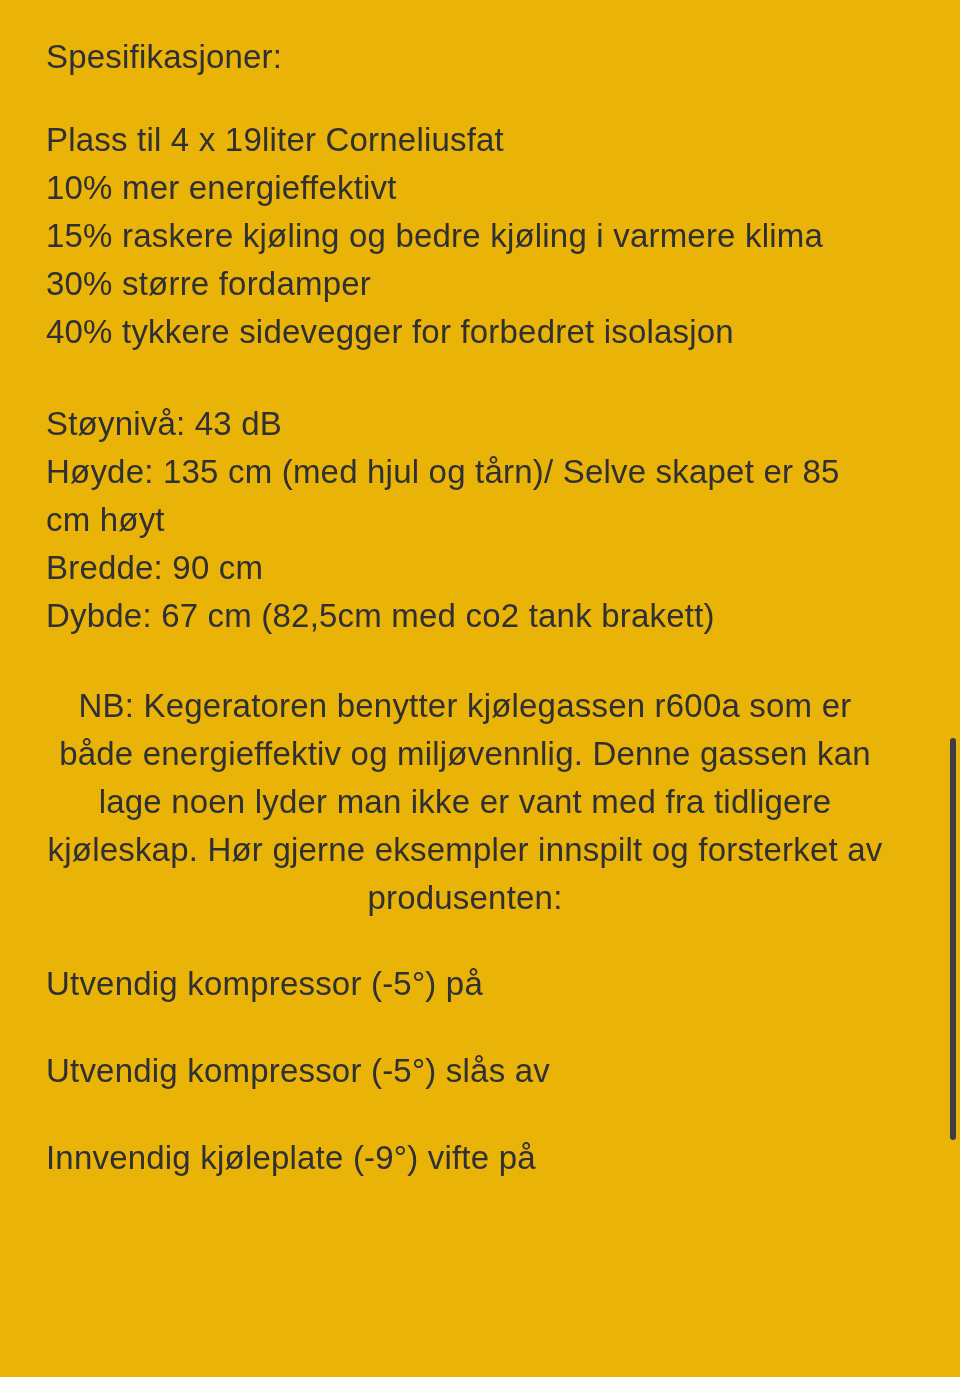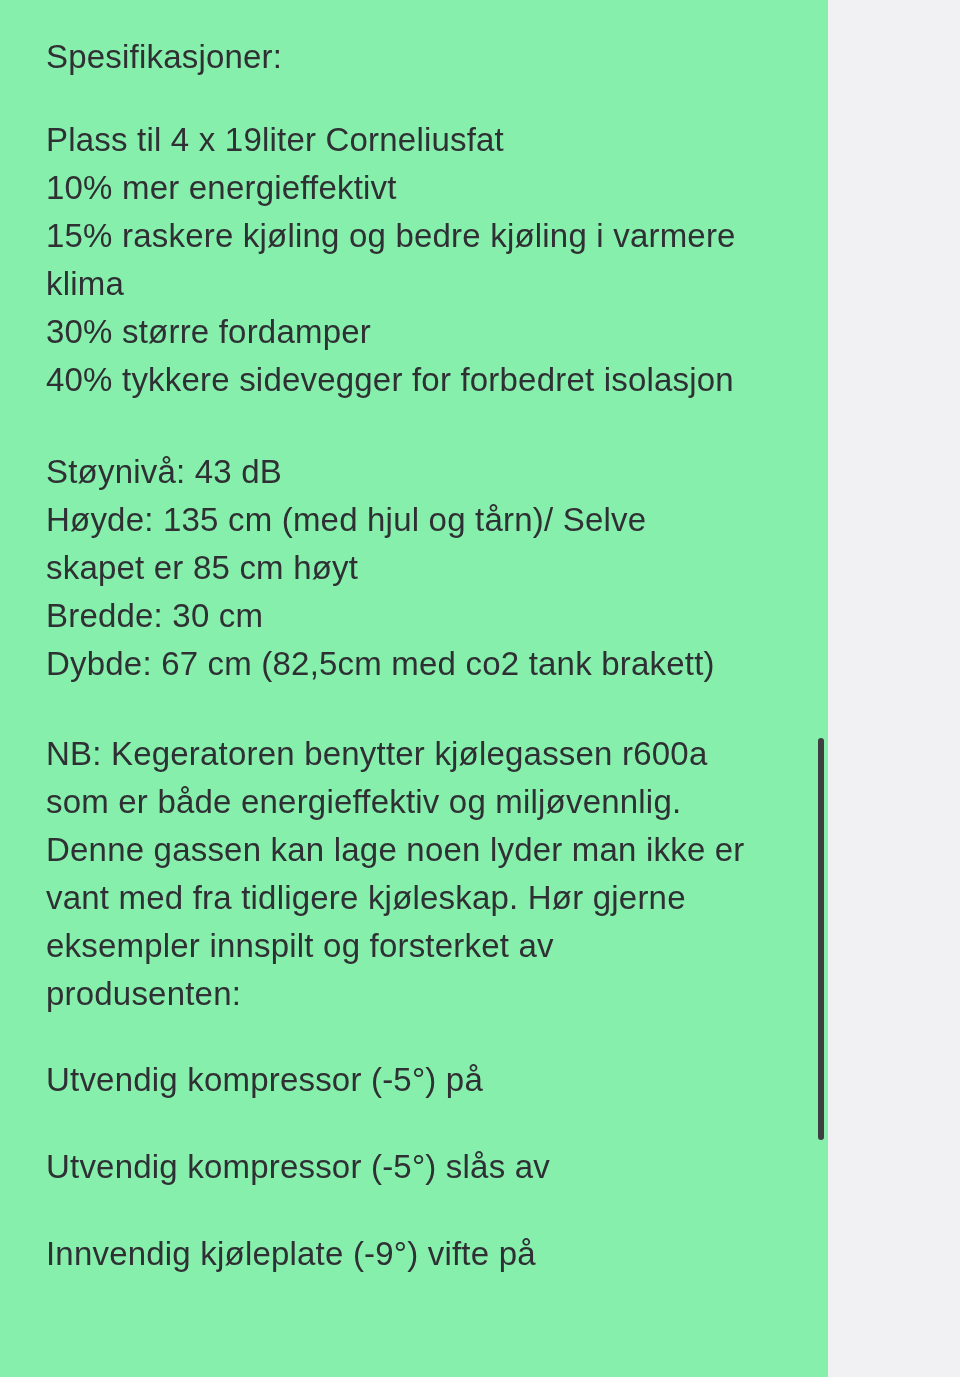--- a/index.html
+++ b/index.html
@@ -6,37 +6,37 @@
     margin: 0;
     padding: 0;
     width: 960px;
     height: 1377px;
     background: #f1f1f4;
     overflow: hidden;
     font-family: "Liberation Sans", "DejaVu Sans", sans-serif;
   }
   .page {
     position: relative;
-    width: 828px;
+    width: 960px;
     height: 1377px;
-    background: #86efac;
+    background: #eab308;
     box-sizing: border-box;
     padding: 33px 76px 0 46px;
     color: #2f3033;
     font-size: 33px;
     line-height: 48px;
     letter-spacing: 0.2px;
     -webkit-font-smoothing: antialiased;
   }
   .block { margin: 0 0 40px 0; }
   .block p, .block div { margin: 0; }
   .title-block      { margin-bottom: 35px; }
   .specs-block      { margin-bottom: 44px; }
   .dimensions-block { margin-bottom: 42px; }
-  .note-block       { margin-bottom: 38px; }
+  .note-block       { margin-bottom: 38px; text-align: center; }
   .sound-line       { margin: 0 0 39px 0; }
   .scrollbar-thumb {
     position: absolute;
     right: 4px;
     top: 738px;
     width: 6px;
     height: 402px;
     border-radius: 3px;
     background: #3e3e42;
   }
@@ -54,21 +54,21 @@
     <div>Plass til 4 x 19liter Corneliusfat</div>
     <div>10% mer energieffektivt</div>
     <div>15% raskere kjøling og bedre kjøling i varmere klima</div>
     <div>30% større fordamper</div>
     <div>40% tykkere sidevegger for forbedret isolasjon</div>
   </div>
 
   <div class="block dimensions-block">
     <div>Støynivå: 43 dB</div>
     <div>Høyde: 135 cm (med hjul og tårn)/ Selve skapet er 85 cm høyt</div>
-    <div>Bredde: 30 cm</div>
+    <div>Bredde: 90 cm</div>
     <div>Dybde: 67 cm (82,5cm med co2 tank brakett)</div>
   </div>
 
   <div class="block note-block">
     <p>NB: Kegeratoren benytter kjølegassen r600a som er både energieffektiv og miljøvennlig. Denne gassen kan lage noen lyder man ikke er vant med fra tidligere kjøleskap. Hør gjerne eksempler innspilt og forsterket av produsenten:</p>
   </div>
 
   <div>
     <p class="sound-line">Utvendig kompressor (-5°) på</p>
     <p class="sound-line">Utvendig kompressor (-5°) slås av</p>

